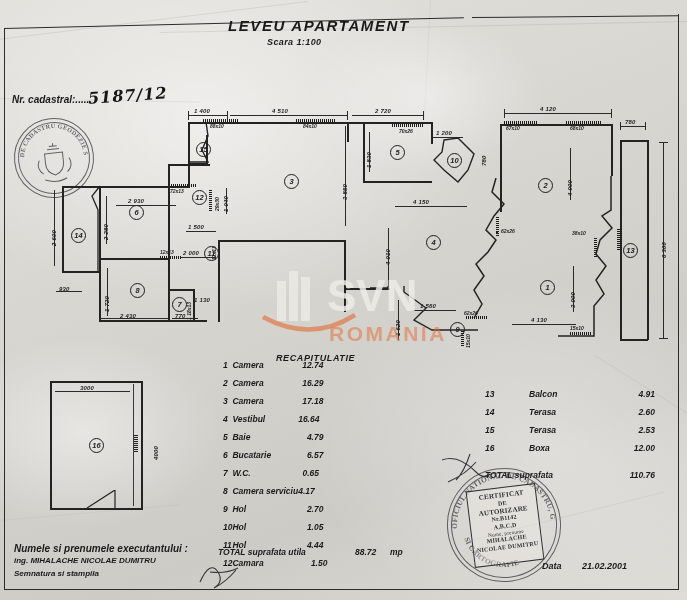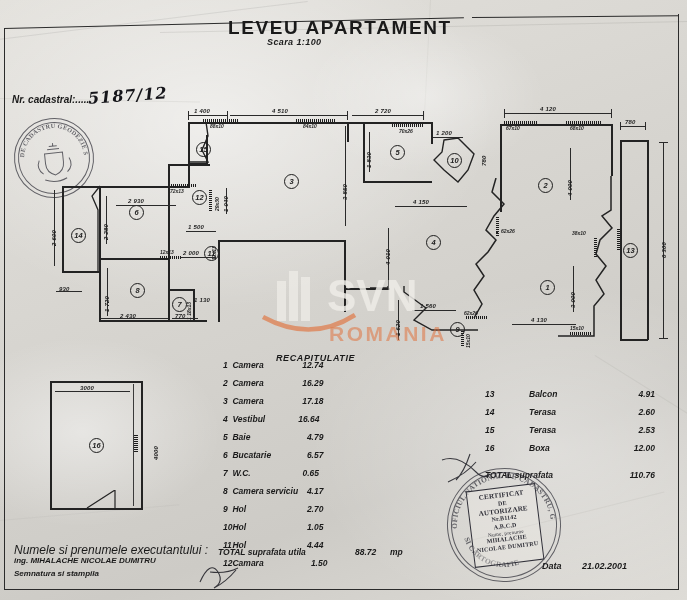--- a/index.html
+++ b/index.html
@@ -14,21 +14,21 @@
     color:#1a1a1a;
   }
   
   .crease{position:absolute;background:rgba(120,120,115,.30);transform-origin:0 0;}
   .sheen{position:absolute;pointer-events:none;}
 
   
   .frameline{position:absolute;background:#2b2b2b;}
 
   .txt{position:absolute;white-space:nowrap;line-height:1;}
-  .title{font-size:19px;letter-spacing:1.6px;font-weight:700;}
+  .title{font-size:15px;letter-spacing:1.6px;font-style:italic;font-weight:700;}
   .subtitle{font-size:9px;font-style:italic;font-weight:700;letter-spacing:.4px;}
   .cad{font-size:10px;font-style:italic;font-weight:700;}
   .hand{font-family:"DejaVu Serif",serif;font-style:italic;font-weight:700;font-size:16px;
         letter-spacing:1px;transform:rotate(-4deg);color:#15151a;}
 
   
   .dim{font-size:6px;font-style:italic;font-weight:700;letter-spacing:.2px;color:#1d1d1d;}
   .dimv{font-size:6px;font-style:italic;font-weight:700;letter-spacing:.2px;color:#1d1d1d;
         transform:rotate(-90deg);transform-origin:0 0;}
   .win{font-size:5px;font-style:italic;font-weight:700;color:#1d1d1d;}
@@ -378,21 +378,21 @@
             <td style="text-align:right;padding-right:22px"><span class="td">6.57</span></td>
           </tr>
       <tr>
             <td style="padding-left:9px"><span class="td">7</span></td>
             <td><span class="td">W.C.</span></td>
             <td style="text-align:center;padding-right:22px"><span class="td">0.65</span></td>
           </tr>
       <tr>
             <td style="padding-left:9px"><span class="td">8</span></td>
             <td><span class="td">Camera serviciu</span></td>
-            <td style="text-align:right;padding-right:22px"><span class="td">4.17</span></td>
+            <td style="padding-right:22px"><span class="td">4.17</span></td>
           </tr>
       <tr>
             <td style="padding-left:9px"><span class="td">9</span></td>
             <td><span class="td">Hol</span></td>
             <td style="text-align:right;padding-right:22px"><span class="td">2.70</span></td>
           </tr>
       <tr>
             <td style="padding-left:9px"><span class="td">10</span></td>
             <td><span class="td">Hol</span></td>
             <td style="text-align:right;padding-right:22px"><span class="td">1.05</span></td>
@@ -442,21 +442,21 @@
         <td style="text-align:right;padding-left:14px"><span class="td">110.76</span></td>
       </tr>
     </tbody>
       </table>
   </div>
 
   <div class="txt td" style="left:218px;top:548px;">TOTAL suprafata utila</div>
   <div class="txt td" style="left:355px;top:548px;">88.72</div>
   <div class="txt td" style="left:390px;top:548px;">mp</div>
 
-  <div class="txt" style="left:14px;top:544px;font-size:12px;font-style:italic;font-weight:400;">Numele si prenumele executantului :</div>
+  <div class="txt" style="left:14px;top:544px;font-size:10px;font-style:italic;font-weight:700;">Numele si prenumele executantului :</div>
   <div class="txt" style="left:14px;top:557px;font-size:8px;font-style:italic;font-weight:700;">ing. MIHALACHE NICOLAE DUMITRU</div>
   <div class="txt" style="left:14px;top:570px;font-size:8px;font-style:italic;font-weight:700;">Semnatura si stampila</div>
 
   <div class="txt" style="left:542px;top:562px;font-size:9px;font-style:italic;font-weight:700;">Data</div>
   <div class="txt" style="left:582px;top:562px;font-size:9px;font-style:italic;font-weight:700;">21.02.2001</div>
 
   <svg style="position:absolute;left:196px;top:556px;width:60px;height:34px">
     <path class="sig" d="M4,26 q10,-22 18,-10 q6,10 -4,16 q12,-6 22,-18 M14,16 q16,2 28,-4"></path>
   </svg>
   <svg style="position:absolute;left:440px;top:452px;width:70px;height:40px">

